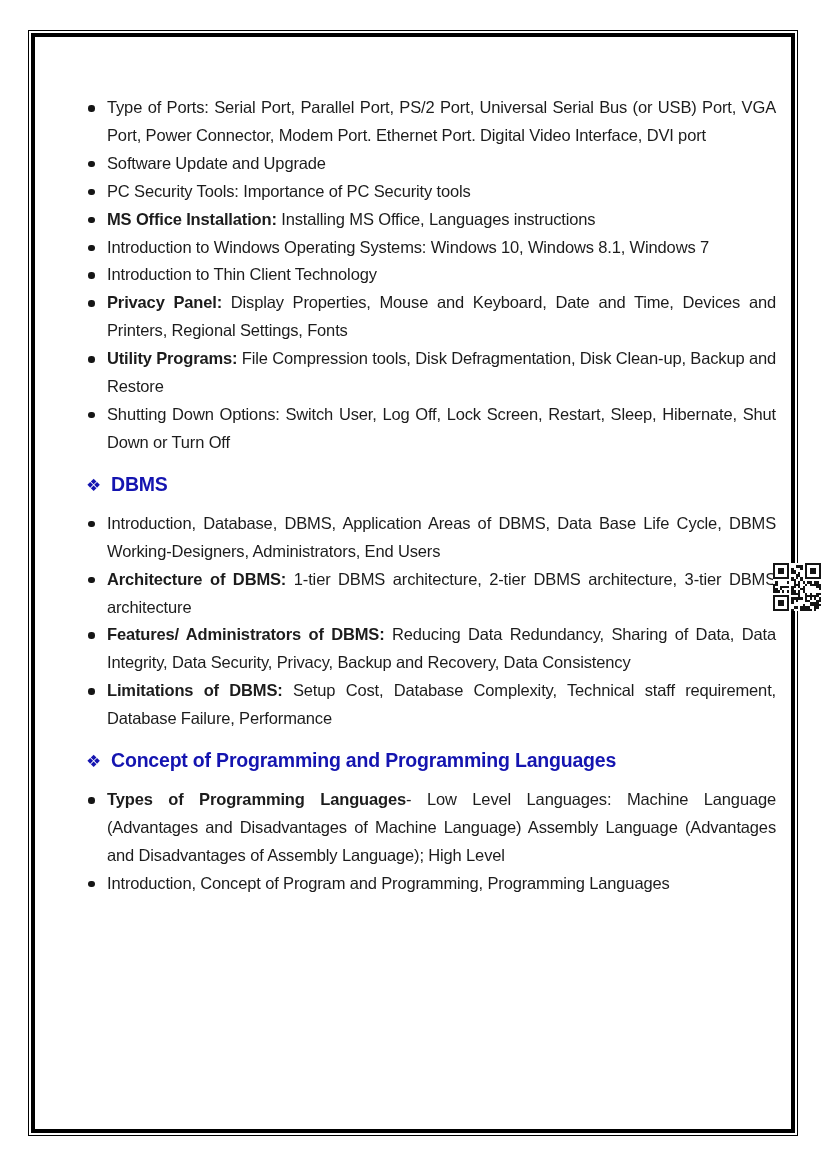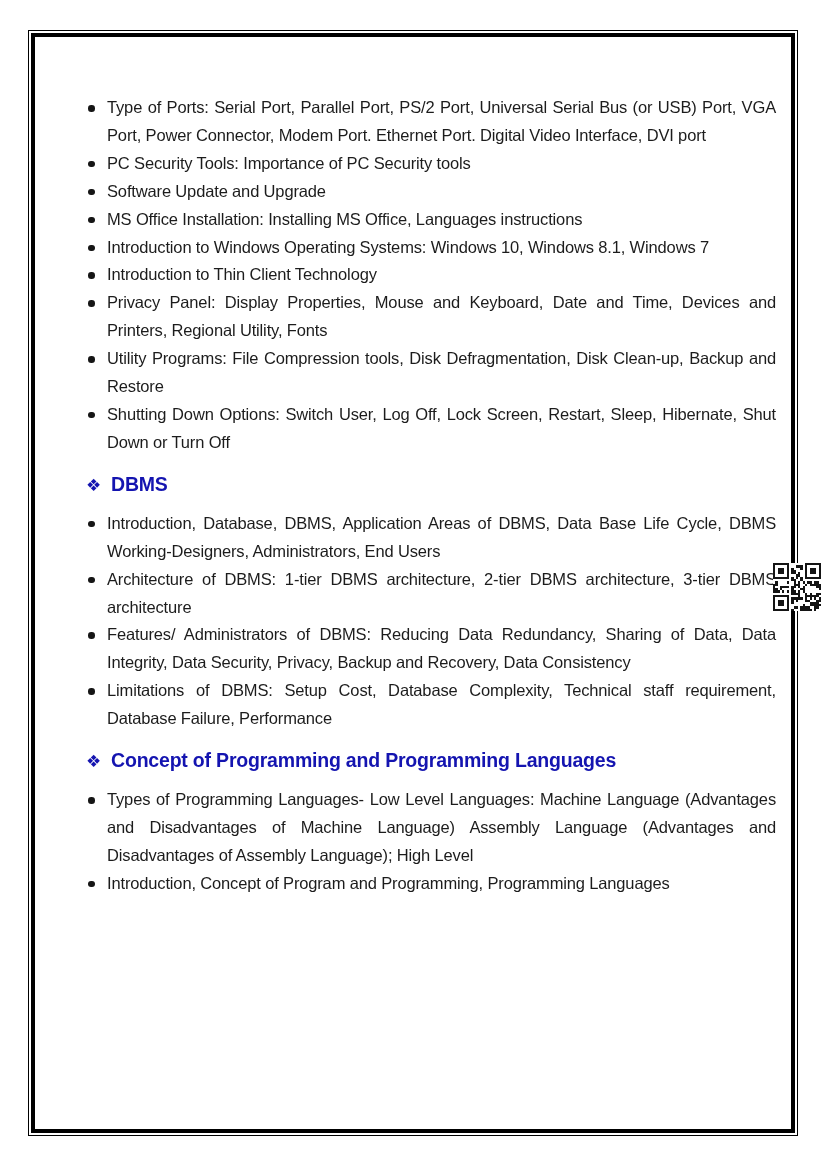--- a/index.html
+++ b/index.html
@@ -31,21 +31,21 @@
     font-size:16.5px;
     line-height:27.9px;
     letter-spacing:-0.15px;
   }
   ul.bullet-list li::before{
     content:"";
     position:absolute;left:2px;top:11px;
     width:6.5px;height:6.5px;border-radius:50%;
     background:#151515;
   }
-  ul.bullet-list li b{font-weight:400;}
+  ul.bullet-list li b{font-weight:700;}
   .heading{
     margin:16px 0 14px 0;
     font-size:19.5px;
     font-weight:700;
     color:var(--accent,#1414b0);
     letter-spacing:-0.2px;
   }
   .heading .marker{
     font-size:17px;
     margin-right:10px;
@@ -60,26 +60,26 @@
 <body>
 
 <div class="page">
   <div class="outer-border">
     <div class="inner-border"></div>
   </div>
 
   <main class="content">
       <ul class="bullet-list">
         <li><b></b><span>Type of Ports: Serial Port, Parallel Port, PS/2 Port, Universal Serial Bus (or USB) Port, VGA Port, Power Connector, Modem Port. Ethernet Port. Digital Video Interface, DVI port</span></li>
+        <li><b></b><span>Software Update and Upgrade</span></li>
         <li><b></b><span>PC Security Tools: Importance of PC Security tools</span></li>
-        <li><b></b><span>Software Update and Upgrade</span></li>
         <li><b>MS Office Installation:</b><span> Installing MS Office, Languages instructions</span></li>
         <li><b></b><span>Introduction to Windows Operating Systems: Windows 10, Windows 8.1, Windows 7</span></li>
         <li><b></b><span>Introduction to Thin Client Technology</span></li>
-        <li><b>Privacy Panel:</b><span> Display Properties, Mouse and Keyboard, Date and Time, Devices and Printers, Regional Utility, Fonts</span></li>
+        <li><b>Privacy Panel:</b><span> Display Properties, Mouse and Keyboard, Date and Time, Devices and Printers, Regional Settings, Fonts</span></li>
         <li><b>Utility Programs:</b><span> File Compression tools, Disk Defragmentation, Disk Clean-up, Backup and Restore</span></li>
         <li><b></b><span>Shutting Down Options: Switch User, Log Off, Lock Screen, Restart, Sleep, Hibernate, Shut Down or Turn Off</span></li>
       </ul>
       <div class="heading"><span class="marker">❖</span><span>DBMS</span></div>
       <ul class="bullet-list">
         <li><b></b><span>Introduction, Database, DBMS, Application Areas of DBMS, Data Base Life Cycle, DBMS Working-Designers, Administrators, End Users</span></li>
         <li><b>Architecture of DBMS:</b><span> 1-tier DBMS architecture, 2-tier DBMS architecture, 3-tier DBMS architecture</span></li>
         <li><b>Features/ Administrators of DBMS:</b><span> Reducing Data Redundancy, Sharing of Data, Data Integrity, Data Security, Privacy, Backup and Recovery, Data Consistency</span></li>
         <li><b>Limitations of DBMS:</b><span> Setup Cost, Database Complexity, Technical staff requirement, Database Failure, Performance</span></li>
       </ul>

